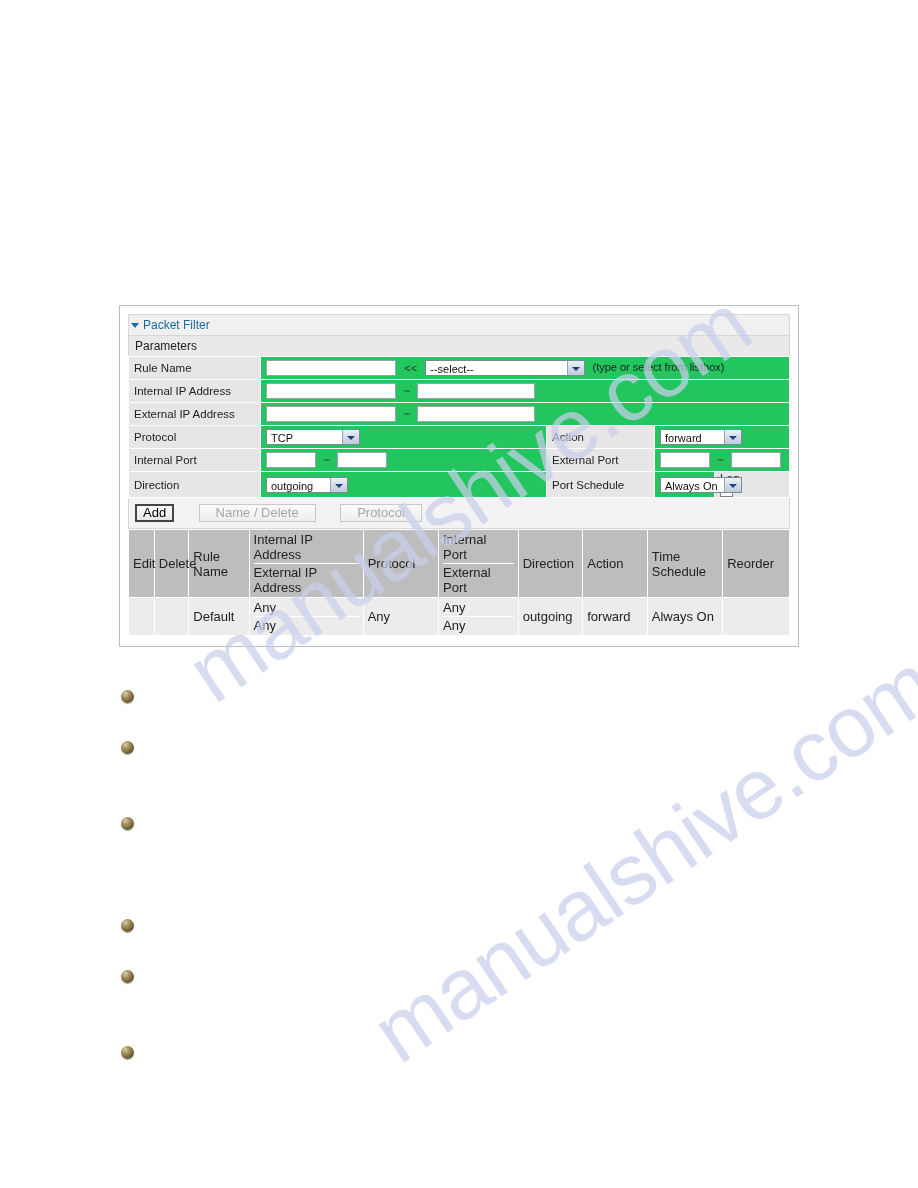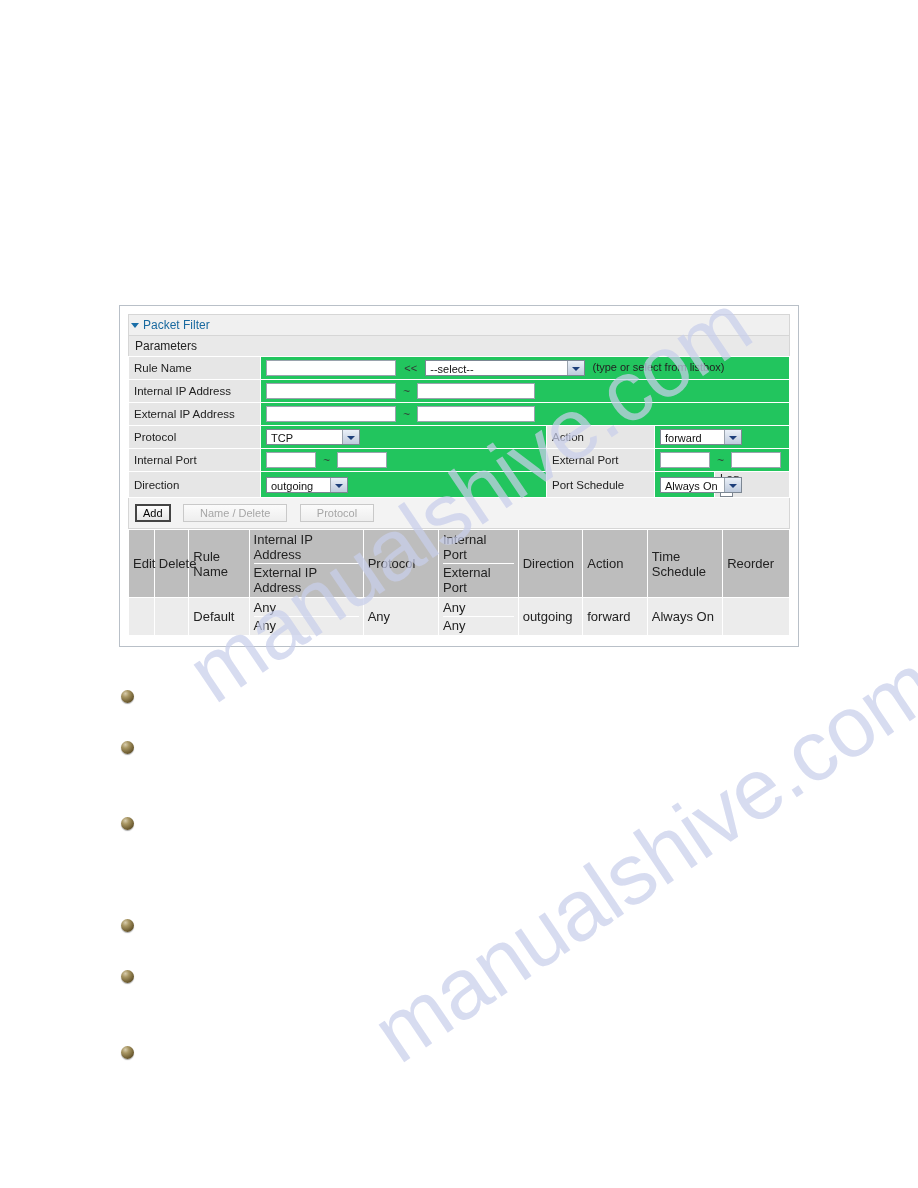--- a/index.html
+++ b/index.html
@@ -189,23 +189,23 @@
 
   
   .btnrow{
     background:#f3f3f3;
     border:1px solid #d6d6d6;
     border-top:none;
     padding:5px 6px 6px 6px;
   }
   .btn{
     display:inline-block;
-    font-size:11px;
+    font-size:13px;
     padding:1px 7px;
-    margin-right:8px;
+    margin-right:20px;
     background:linear-gradient(to bottom,#fdfdfd,#e6e6e6);
     border:1px solid #6e6e6e;
     color:#000;
     line-height:14px;
   }
   .btn.primary{border:2px solid #444;padding:0px 6px;}
   .btn.disabled{
     color:#a6a6a6;
     border:1px solid #c9c9c9;
     background:linear-gradient(to bottom,#fbfbfb,#eeeeee);

